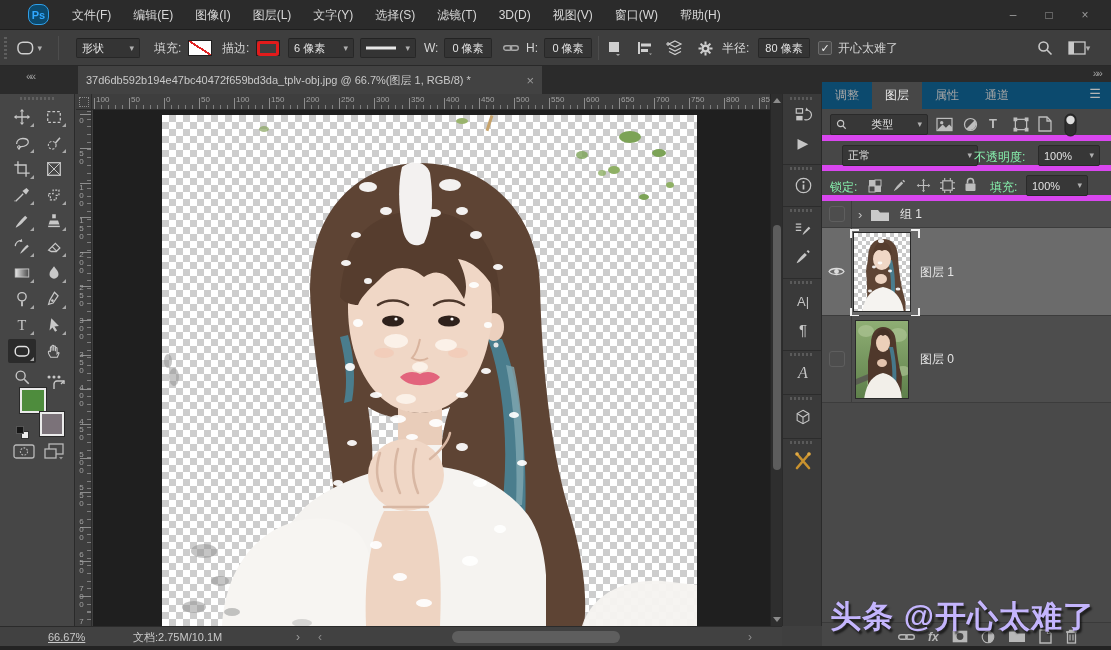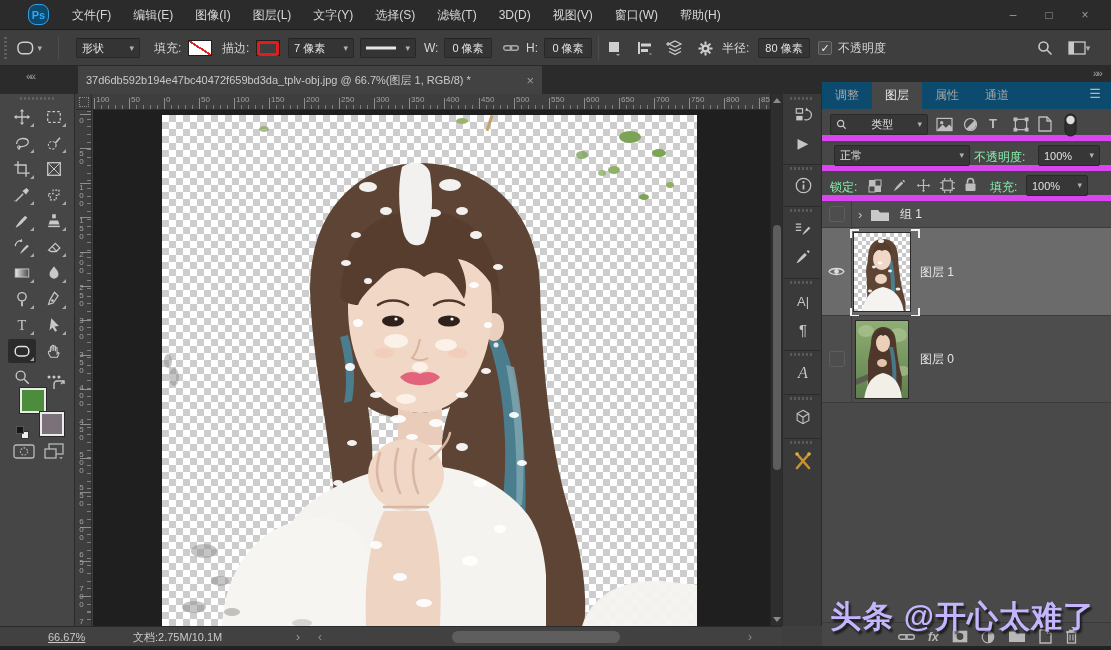--- a/index.html
+++ b/index.html
@@ -193,21 +193,21 @@
     <div class="osep" style="left:58px;"></div>
     <div class="ofield oselect" style="left:76px;width:64px;">
       <span>形状</span>
       <span class="chev">▾</span>
     </div>
     <span class="olabel" style="left:154px;">填充:</span>
     <div class="swatch fill-none" style="left:188px;"></div>
     <span class="olabel" style="left:222px;">描边:</span>
     <div class="swatch stroke-red" style="left:256px;background:#3e3e3e;"></div>
     <div class="ofield oselect" style="left:288px;width:66px;">
-      <span>7 像素</span>
+      <span>6 像素</span>
       <span class="chev">▾</span>
     </div>
     <div class="ofield oselect" style="left:360px;width:56px;">
       <svg width="30" height="6" viewBox="0 0 30 6">
           <rect x="0" y="1.5" width="30" height="3" fill="#e8e8e8"></rect>
         </svg>
       <span class="chev">▾</span>
     </div>
     <span class="olabel" style="left:424px;">W:</span>
     <div class="ofield" style="left:444px;width:48px;">
@@ -253,21 +253,21 @@
           <g stroke="#cfcfcf" stroke-width="2">
             <path d="M8.5 1.5v3M8.5 12.5v3M1.5 8.5h3M12.5 8.5h3M3.6 3.6l2.1 2.1M11.3 11.3l2.1 2.1M13.4 3.6l-2.1 2.1M5.7 11.3l-2.1 2.1"></path>
           </g>
         </svg>
     </div>
     <span class="olabel" style="left:722px;">半径:</span>
     <div class="ofield" style="left:758px;width:52px;">
         <span>80 像素</span>
       </div>
     <div class="checkbox" style="left:818px;"><span>✓</span></div>
-    <span class="olabel" style="left:838px;">不透明度</span>
+    <span class="olabel" style="left:838px;">开心太难了</span>
     <div class="obtn" style="left:1032px;">
       <svg width="16" height="16" viewBox="0 0 16 16">
           <circle cx="6.5" cy="6.5" r="4.5" fill="none" stroke="#c9c9c9" stroke-width="1.6"></circle>
           <path d="M10 10l4.5 4.5" stroke="#c9c9c9" stroke-width="1.6"></path>
         </svg>
     </div>
     <div class="obtn" style="left:1062px;width:34px;">
       <svg width="18" height="14" viewBox="0 0 18 14">
           <rect x="1" y="1" width="16" height="12" fill="none" stroke="#c9c9c9" stroke-width="1.3"></rect>
           <rect x="1" y="1" width="5" height="12" fill="#c9c9c9"></rect>
@@ -749,21 +749,21 @@
       </div>
       <div class="picon" style="left:242px;top:4px;">
         <svg width="13" height="24" viewBox="0 0 13 24">
             <rect x="1" y="1" width="11" height="22" rx="5.5" fill="#2f2f2f" stroke="#1f1f1f"></rect>
             <circle cx="6.5" cy="7" r="4.2" fill="#dddddd"></circle>
           </svg>
       </div>
     </div>
 
     <div class="prow" style="top:75px;height:30px;">
-      <div class="pfield" style="left:12px;top:4px;width:136px;">
+      <div class="pfield" style="left:20px;top:4px;width:136px;">
         <span>正常</span>
         <span class="chev">▾</span>
       </div>
       <span class="plabel" style="left:152px;top:8px;">不透明度:</span>
       <div class="pfield" style="left:216px;top:4px;width:62px;">
         <span>100%</span>
         <span class="chev">▾</span>
       </div>
     </div>
 

